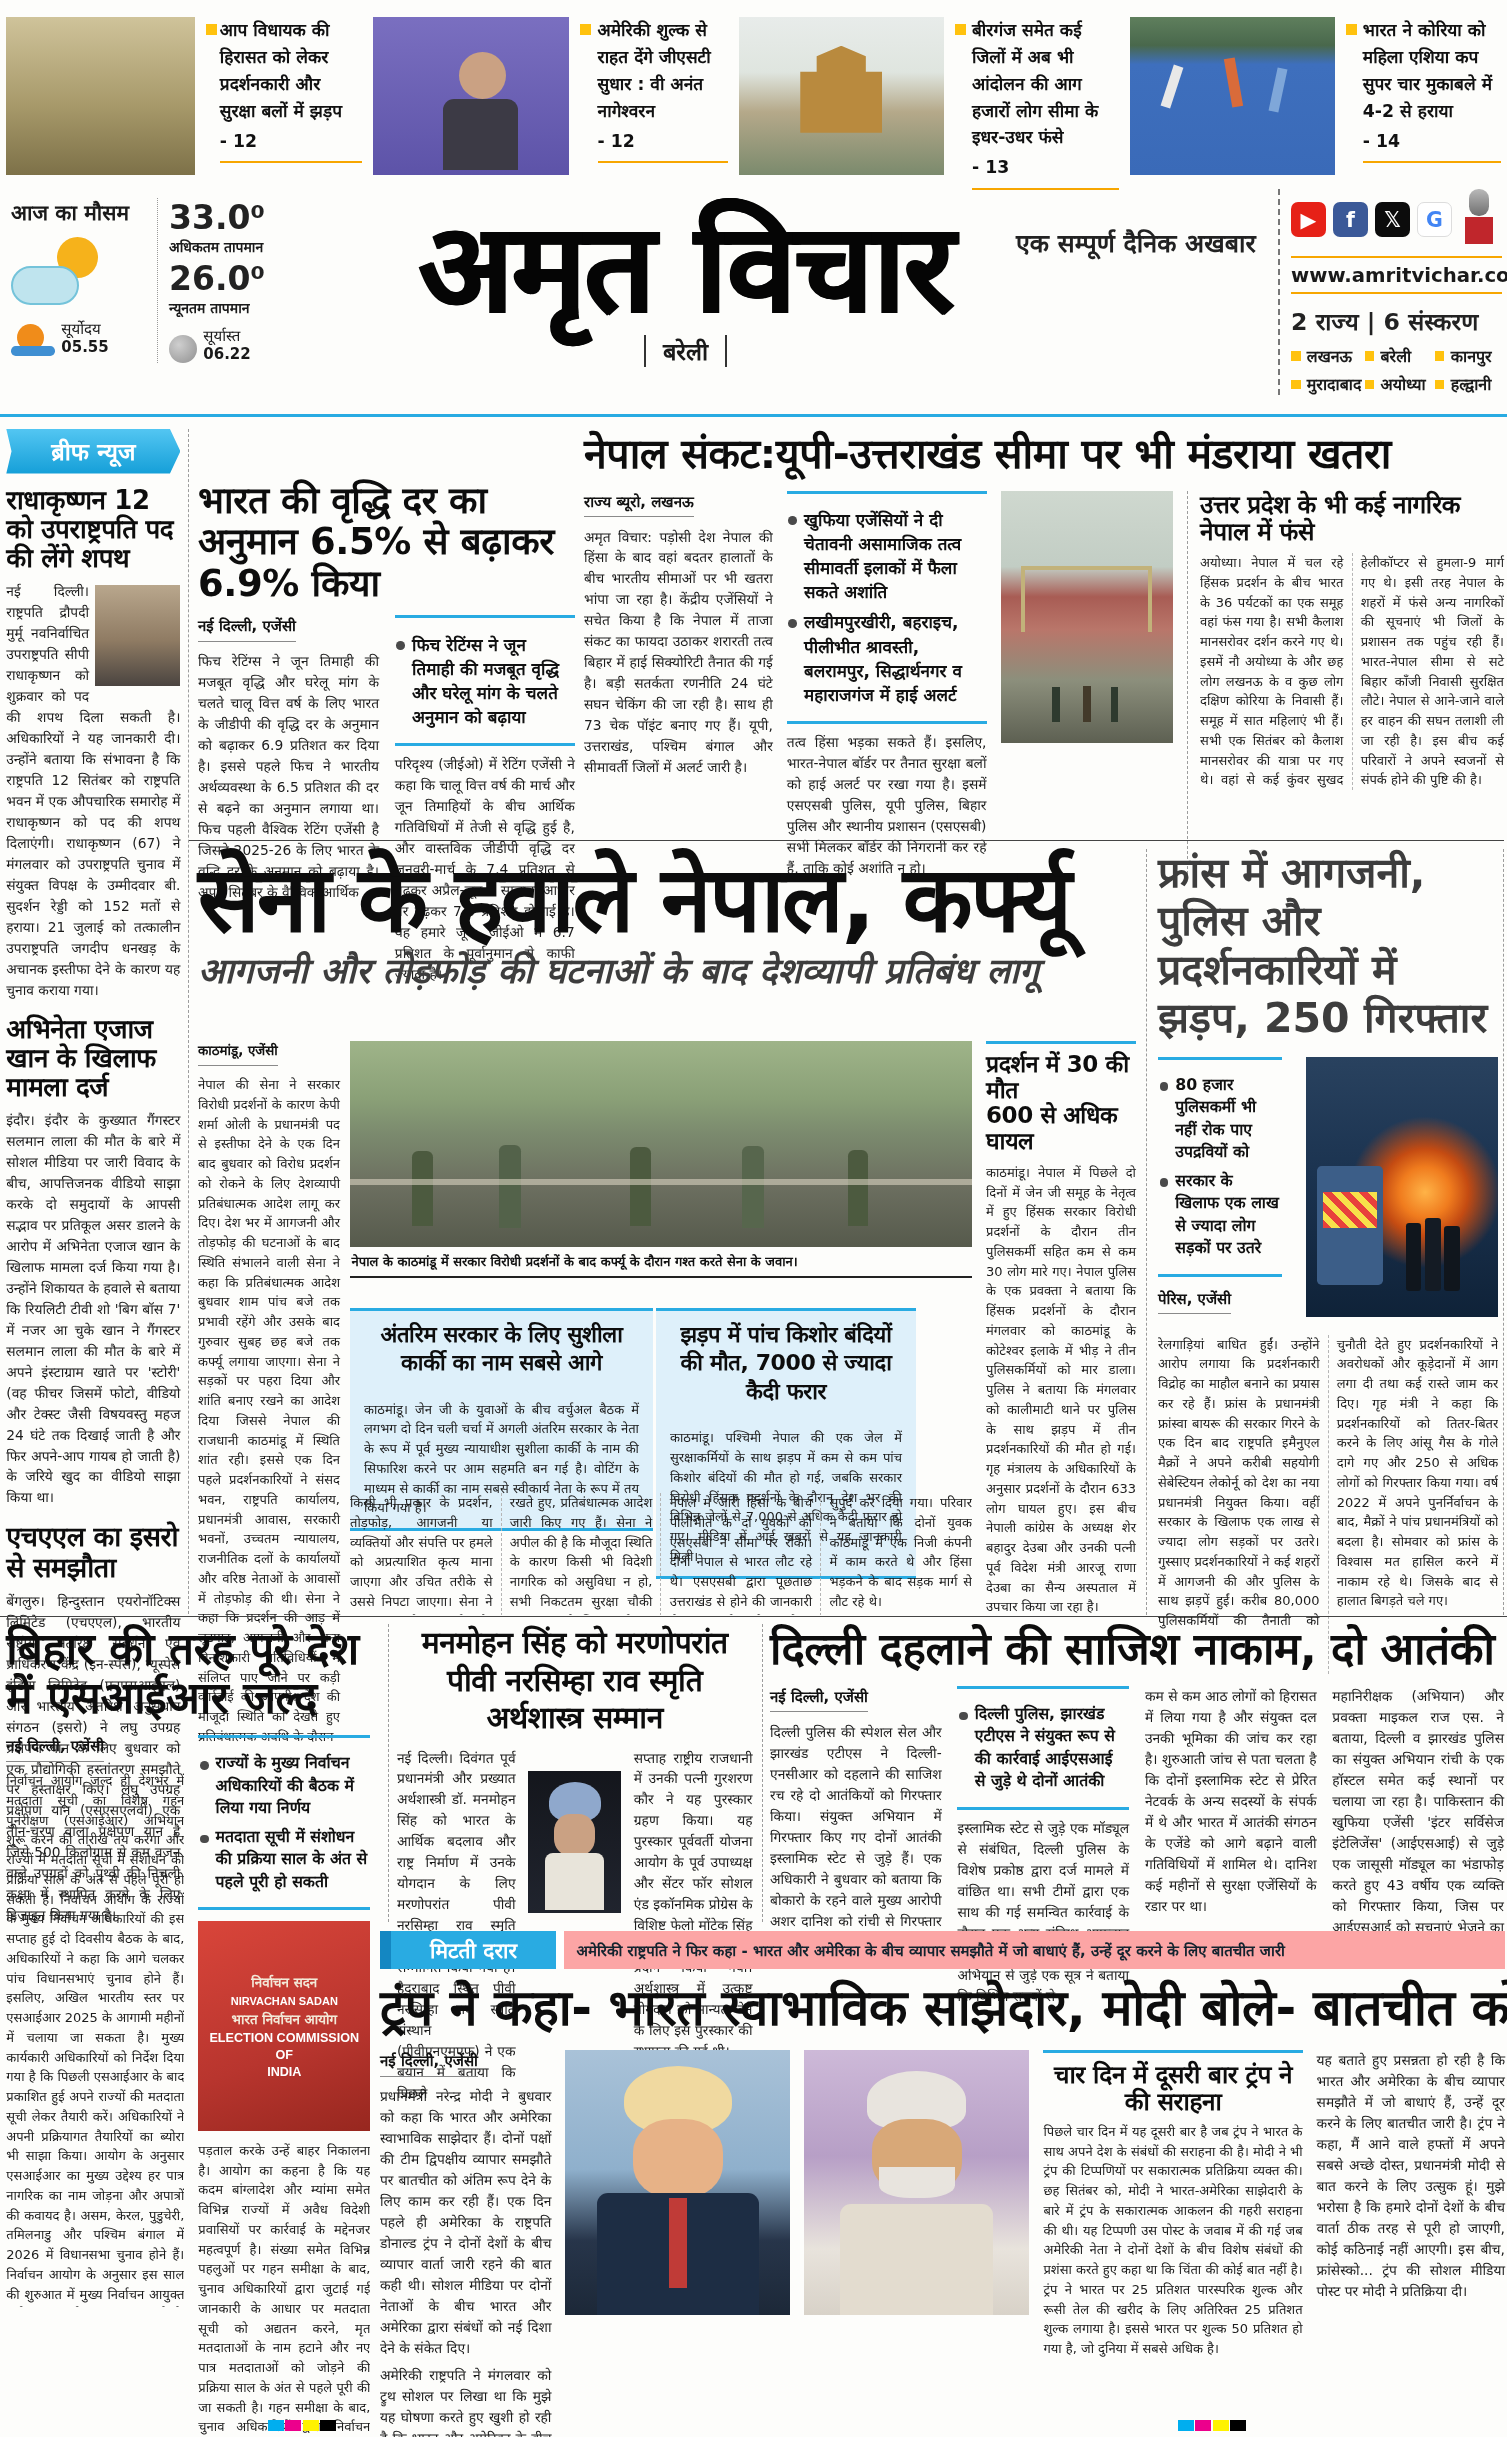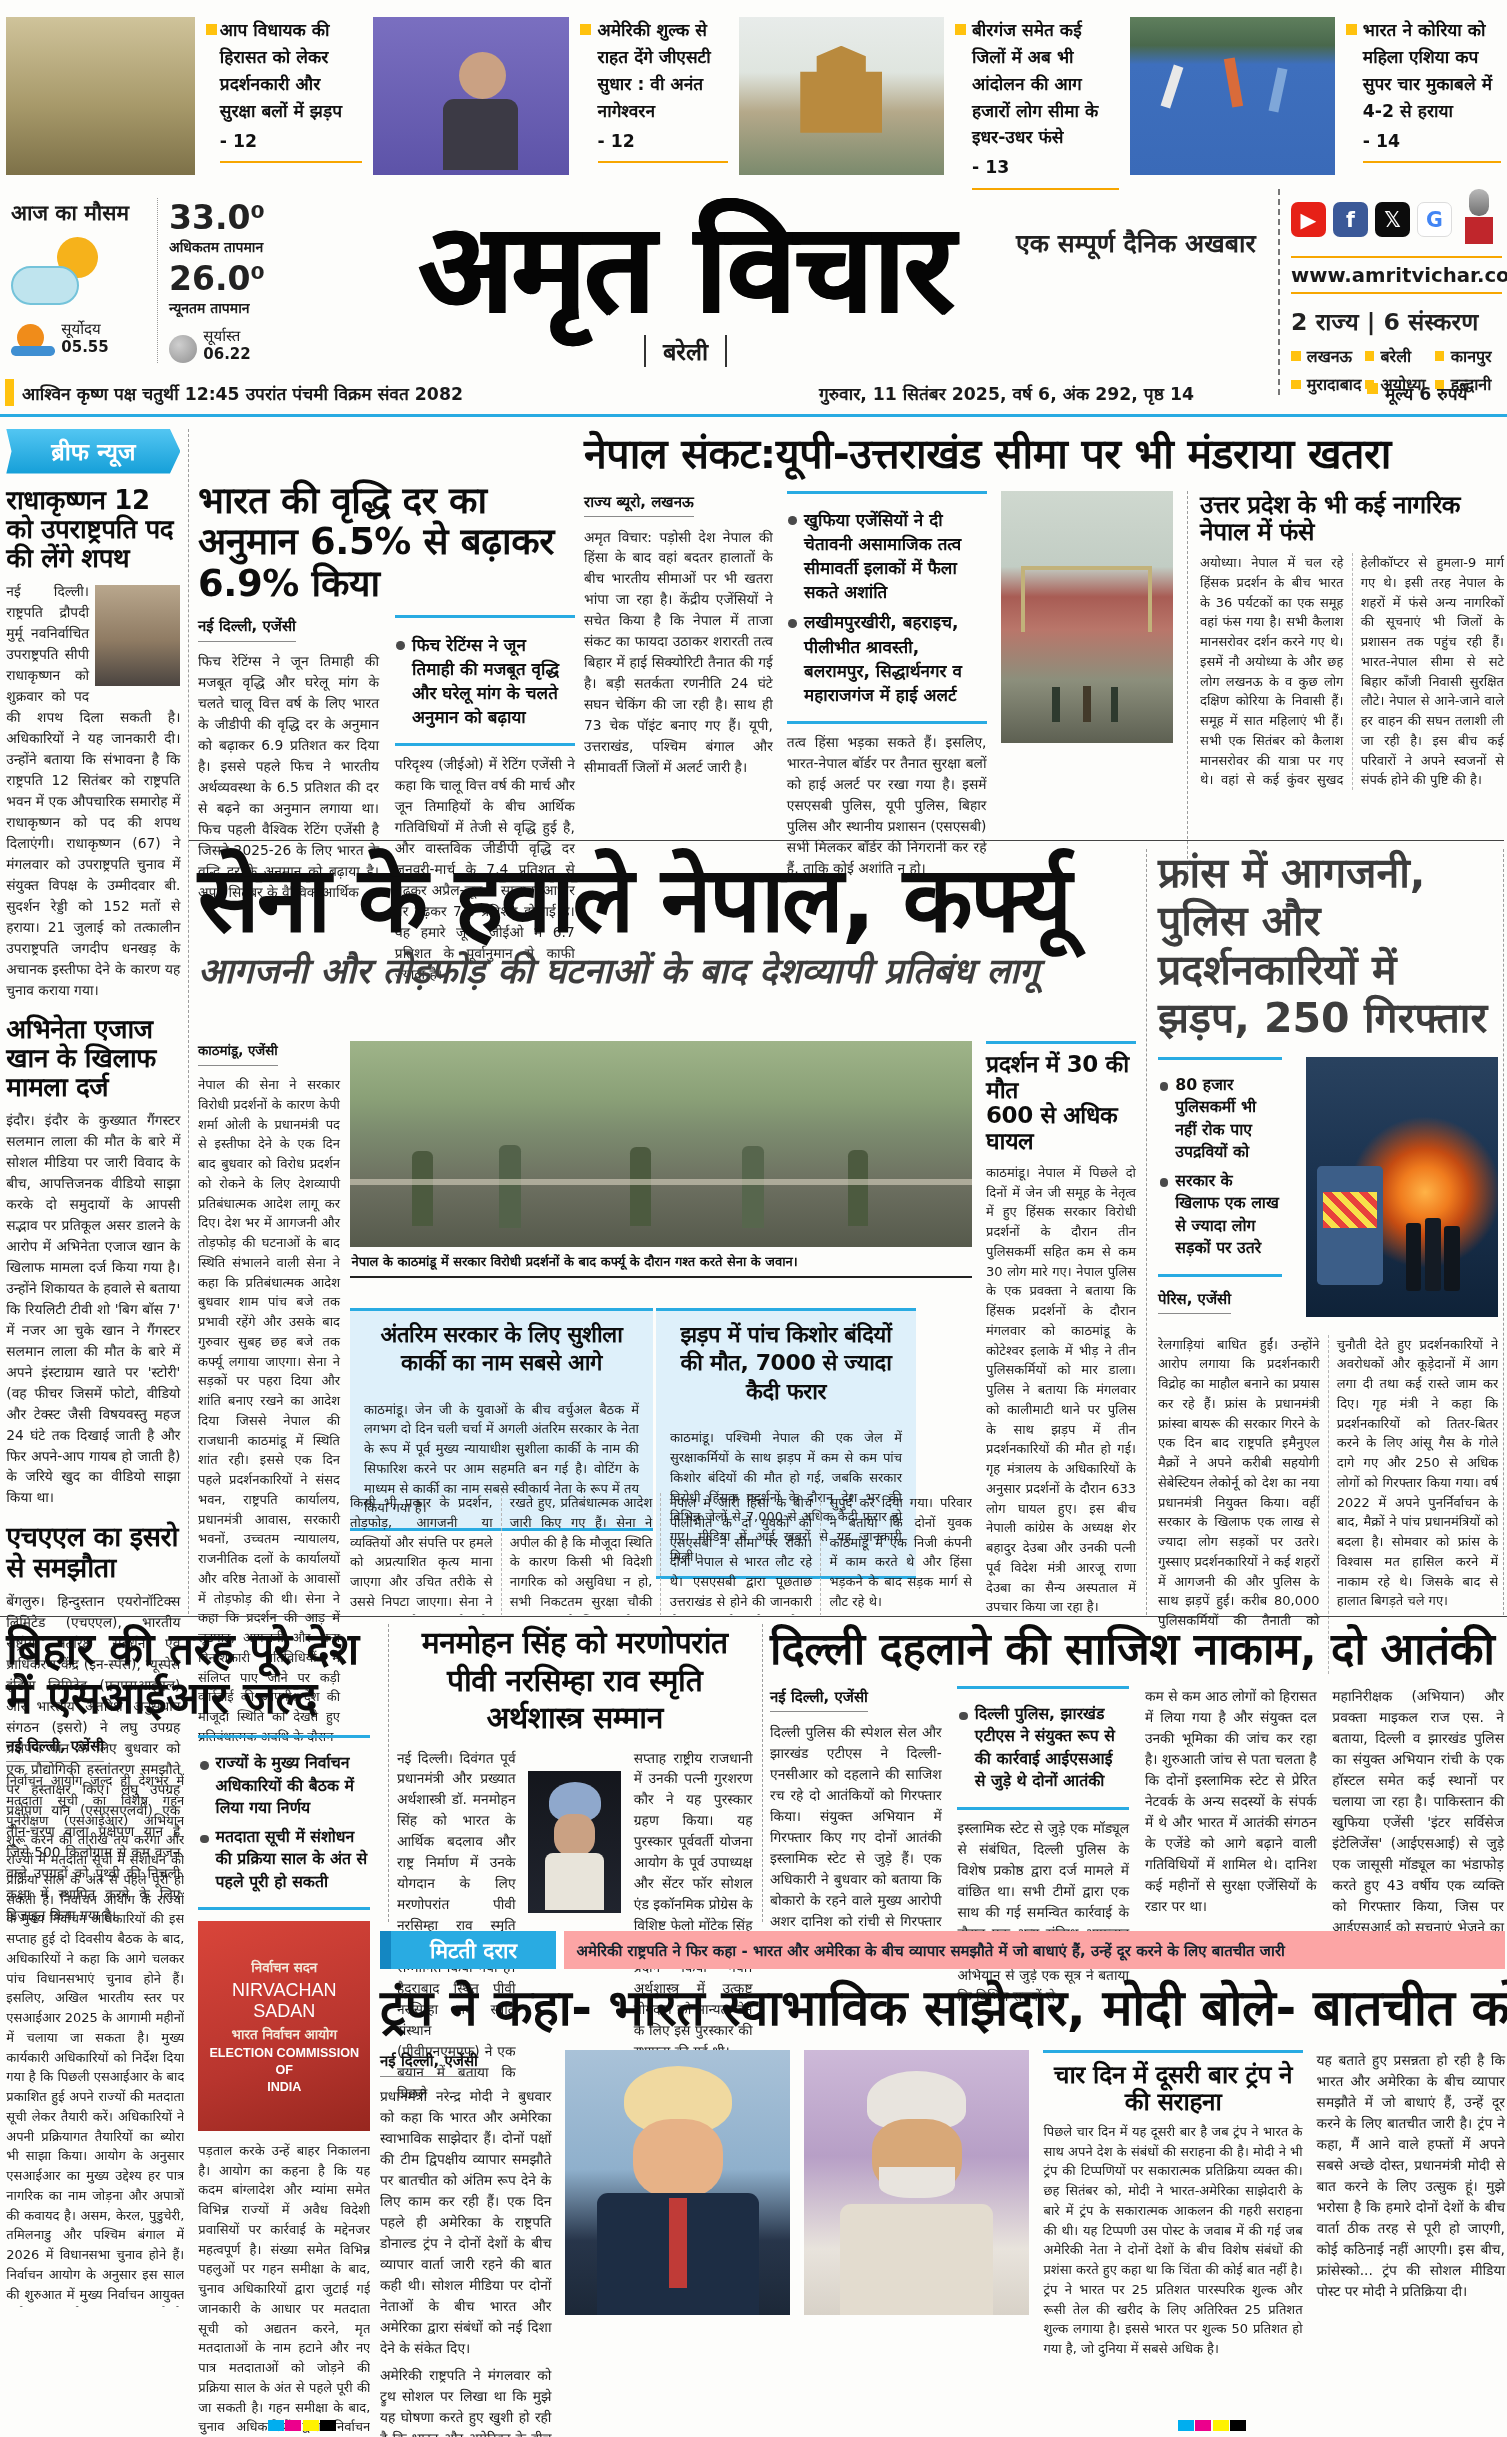--- a/index.html
+++ b/index.html
@@ -141,27 +141,20 @@
           <span class="yellow-sq"></span>
           <span>अयोध्या</span>
         </div>
       <div class="city">
           <span class="yellow-sq"></span>
           <span>हल्द्वानी</span>
         </div>
     </div>
   </div>
 
-  <div class="abs" style="left:0; top:377px; width:1508px; height:36px;">
-    <div style="position:absolute; left:4.7px; top:1.6px; width:9.5px; height:27px; background:#ffc20e;"></div>
-    <div style="position:absolute; left:22px; top:4.7px; font-weight:700; font-size:17.3px;">आश्विन कृष्ण पक्ष चतुर्थी 12:45 उपरांत पंचमी विक्रम संवत 2082</div>
-    <div style="position:absolute; left:819px; top:4.7px; font-weight:700; font-size:17.3px;">गुरुवार, 11 सितंबर 2025, वर्ष 6, अंक 292, पृष्ठ 14</div>
-    <div style="position:absolute; left:1367px; top:6.3px; width:11px; height:11px; background:#ffc20e;"></div>
-    <div style="position:absolute; left:1385px; top:4.7px; font-weight:700; font-size:17.3px;">मूल्य 6 रुपये</div>
-  </div>
   <div class="abs" style="left:0; top:414px; width:1508px; height:3.2px; background:#29abe2;"></div>
 
   <div class="abs dash-r" style="left:6.3px; top:429px; width:183px; height:1185px; padding-right:7.9px;">
     <div style="background:linear-gradient(180deg,#53c6f2,#159fd8); color:#fff; font-weight:800; font-size:23.6px; text-align:center; padding:6.3px 0; clip-path:polygon(0 0,94% 0,100% 50%,94% 100%,0 100%,3% 50%);">ब्रीफ न्यूज</div>
     <h2 class="hl" style="font-size:26px; margin:12.6px 0 7.9px;">राधाकृष्णन 12 को उपराष्ट्रपति पद की लेंगे शपथ</h2>
     <div class="photo" style="float:right; width:85px; height:101px; margin:3.2px 0 4.7px 6.3px; background:linear-gradient(180deg,#b9a78d 0%,#8f7b63 55%,#4a4440 100%);"></div>
     <p class="body-txt">नई दिल्ली। राष्ट्रपति द्रौपदी मुर्मू नवनिर्वाचित उपराष्ट्रपति सीपी राधाकृष्णन को शुक्रवार को पद की शपथ दिला सकती है। अधिकारियों ने यह जानकारी दी। उन्होंने बताया कि संभावना है कि राष्ट्रपति 12 सितंबर को राष्ट्रपति भवन में एक औपचारिक समारोह में राधाकृष्णन को पद की शपथ दिलाएंगी। राधाकृष्णन (67) ने मंगलवार को उपराष्ट्रपति चुनाव में संयुक्त विपक्ष के उम्मीदवार बी. सुदर्शन रेड्डी को 152 मतों से हराया। 21 जुलाई को तत्कालीन उपराष्ट्रपति जगदीप धनखड़ के अचानक इस्तीफा देने के कारण यह चुनाव कराया गया।</p>
     <h2 class="hl" style="font-size:26px; margin:14px 0 7.9px; clear:both;">अभिनेता एजाज खान के खिलाफ मामला दर्ज</h2>
     <p class="body-txt">इंदौर। इंदौर के कुख्यात गैंगस्टर सलमान लाला की मौत के बारे में सोशल मीडिया पर जारी विवाद के बीच, आपत्तिजनक वीडियो साझा करके दो समुदायों के आपसी सद्भाव पर प्रतिकूल असर डालने के आरोप में अभिनेता एजाज खान के खिलाफ मामला दर्ज किया गया है। उन्होंने शिकायत के हवाले से बताया कि रियलिटी टीवी शो 'बिग बॉस 7' में नजर आ चुके खान ने गैंगस्टर सलमान लाला की मौत के बारे में अपने इंस्टाग्राम खाते पर 'स्टोरी' (वह फीचर जिसमें फोटो, वीडियो और टेक्स्ट जैसी विषयवस्तु महज 24 घंटे तक दिखाई जाती है और फिर अपने-आप गायब हो जाती है) के जरिये खुद का वीडियो साझा किया था।</p>
     <h2 class="hl" style="font-size:27px; margin:14px 0 7.9px;">एचएएल का इसरो से समझौता</h2>
@@ -311,21 +304,21 @@
               <span class="dot"></span>
               <span>राज्यों के मुख्य निर्वाचन अधिकारियों की बैठक में लिया गया निर्णय</span>
             </div>
           <div class="bullet-item" style="font-size:15.8px;">
               <span class="dot"></span>
               <span>मतदाता सूची में संशोधन की प्रक्रिया साल के अंत से पहले पूरी हो सकती</span>
             </div>
         </div>
         <div class="photo" style="width:172px; height:210px; margin-top:11px; background:linear-gradient(160deg,#d9453a 0%,#b8352e 60%,#97271f 100%); display:flex; flex-direction:column; align-items:center; justify-content:center; gap:3.2px; text-align:center; padding:6.3px;">
           <span style="color:#f3e9d8; font-weight:700; font-size:13.4px;">निर्वाचन सदन</span>
-          <span style="color:#ffffff; font-weight:400; font-size:18px; font-family:'Liberation Sans', sans-serif;">NIRVACHAN SADAN</span>
+          <span style="color:#ffffff; font-weight:700; font-size:11px; font-family:'Liberation Sans', sans-serif;">NIRVACHAN SADAN</span>
           <span style="color:#f3e9d8; font-weight:700; font-size:13.4px;">भारत निर्वाचन आयोग</span>
           <span style="color:#ffffff; font-weight:800; font-size:12.6px; font-family:'Liberation Sans', sans-serif;">ELECTION COMMISSION</span>
           <span style="color:#ffffff; font-weight:800; font-size:12.6px; font-family:'Liberation Sans', sans-serif;">OF</span>
           <span style="color:#ffffff; font-weight:800; font-size:12.6px; font-family:'Liberation Sans', sans-serif;">INDIA</span>
         </div>
         <p class="body-txt" style="font-size:13px; margin-top:9.5px; height:331px; overflow:hidden;">पड़ताल करके उन्हें बाहर निकालना है। आयोग का कहना है कि यह कदम बांग्लादेश और म्यांमा समेत विभिन्न राज्यों में अवैध विदेशी प्रवासियों पर कार्रवाई के मद्देनजर महत्वपूर्ण है। संख्या समेत विभिन्न पहलुओं पर गहन समीक्षा के बाद, चुनाव अधिकारियों द्वारा जुटाई गई जानकारी के आधार पर मतदाता सूची को अद्यतन करने, मृत मतदाताओं के नाम हटाने और नए पात्र मतदाताओं को जोड़ने की प्रक्रिया साल के अंत से पहले पूरी की जा सकती है। गहन समीक्षा के बाद, चुनाव अधिकारियों द्वारा निर्वाचन क्षेत्रों में बूथ स्तर पर कार्रवाई के लिए निर्वाचन के लिए पूरे देश में एसएसआईआर जरूरी है।</p>
       </div>
     </div>
   </div>
 

